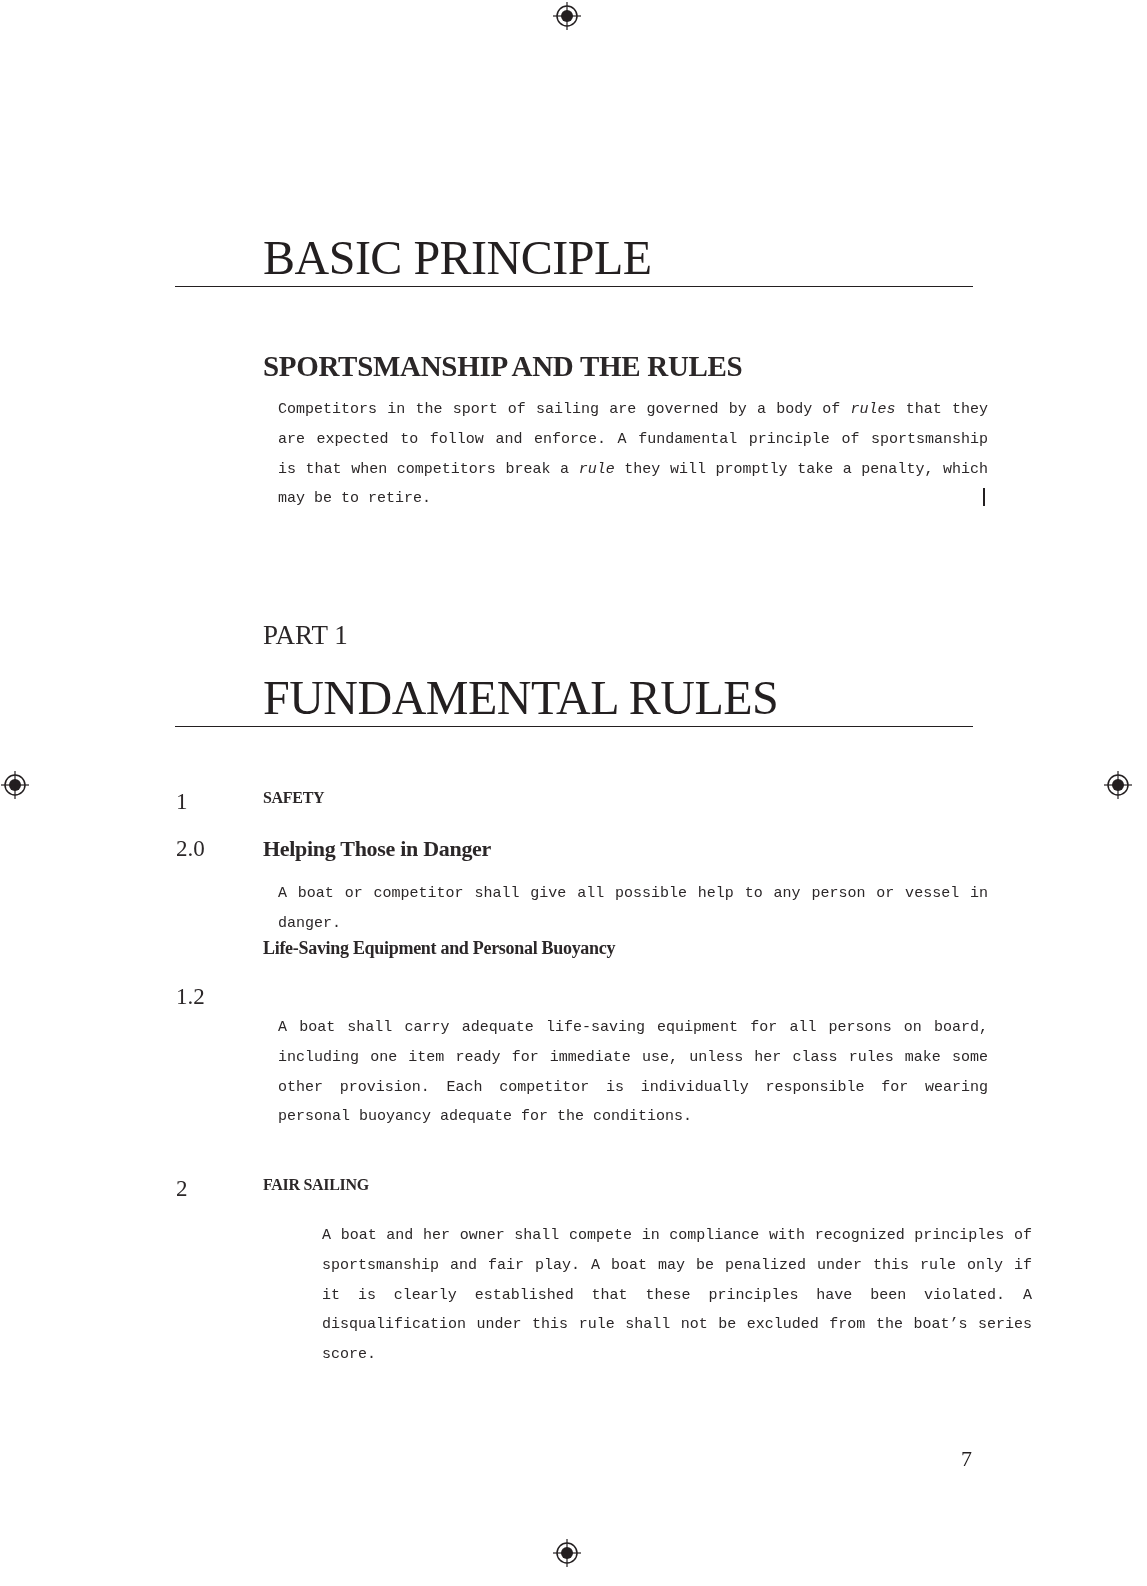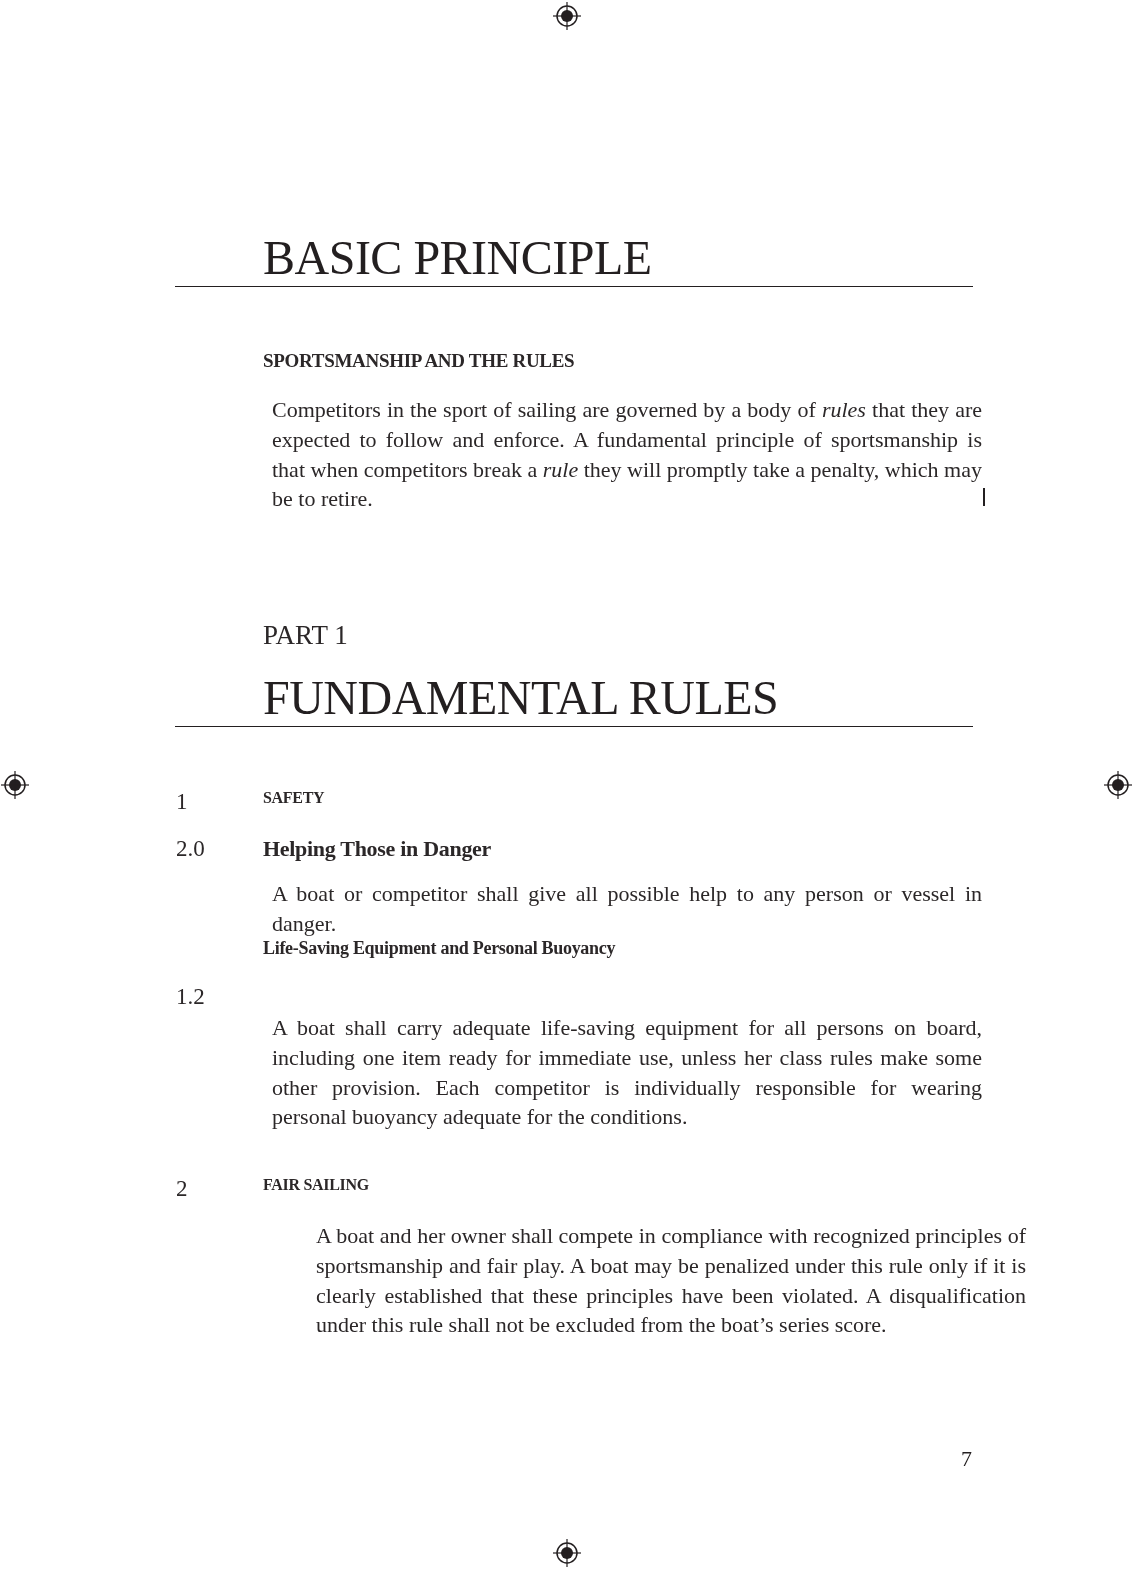--- a/index.html
+++ b/index.html
@@ -8,25 +8,25 @@
       font-family: "DejaVu Serif", "Liberation Serif", serif; color: #231f20; overflow: hidden;
     }
     .reg { position: absolute; width: 30px; height: 30px; }
     .title {
       position: absolute; left: 263px; font-family: "Liberation Serif", serif;
       font-size: 48px; font-weight: normal; letter-spacing: -0.5px; line-height: 1;
     }
     .rule-line { position: absolute; left: 175px; width: 798px; height: 1px; background: #231f20; }
     .h-sub {
       position: absolute; left: 263px; font-family: "Liberation Serif", serif;
-      font-weight: bold; font-size: 19px; letter-spacing: -0.3px; color: #2b2728;
+      font-weight: bold; font-size: 29px; letter-spacing: -0.3px; color: #2b2728;
     }
     .para {
-      position: absolute; left: 272px; width: 710px; font-family: Liberation Serif, serif;
-      font-size: 22px; line-height: 29.8px; text-align: justify; color: #2b2728;
+      position: absolute; left: 278px; width: 710px; font-family: Liberation Mono, monospace;
+      font-size: 15px; line-height: 29.8px; text-align: justify; color: #2b2728;
     }
     .num {
       position: absolute; left: 176px; font-family: "Liberation Serif", serif;
       font-size: 23px; color: #2b2728;
     }
     .rule-head {
       position: absolute; left: 263px; font-family: "Liberation Serif", serif;
       font-size: 16px; font-weight: bold; color: #2b2728; letter-spacing: -0.3px;
     }
     .part-label {

